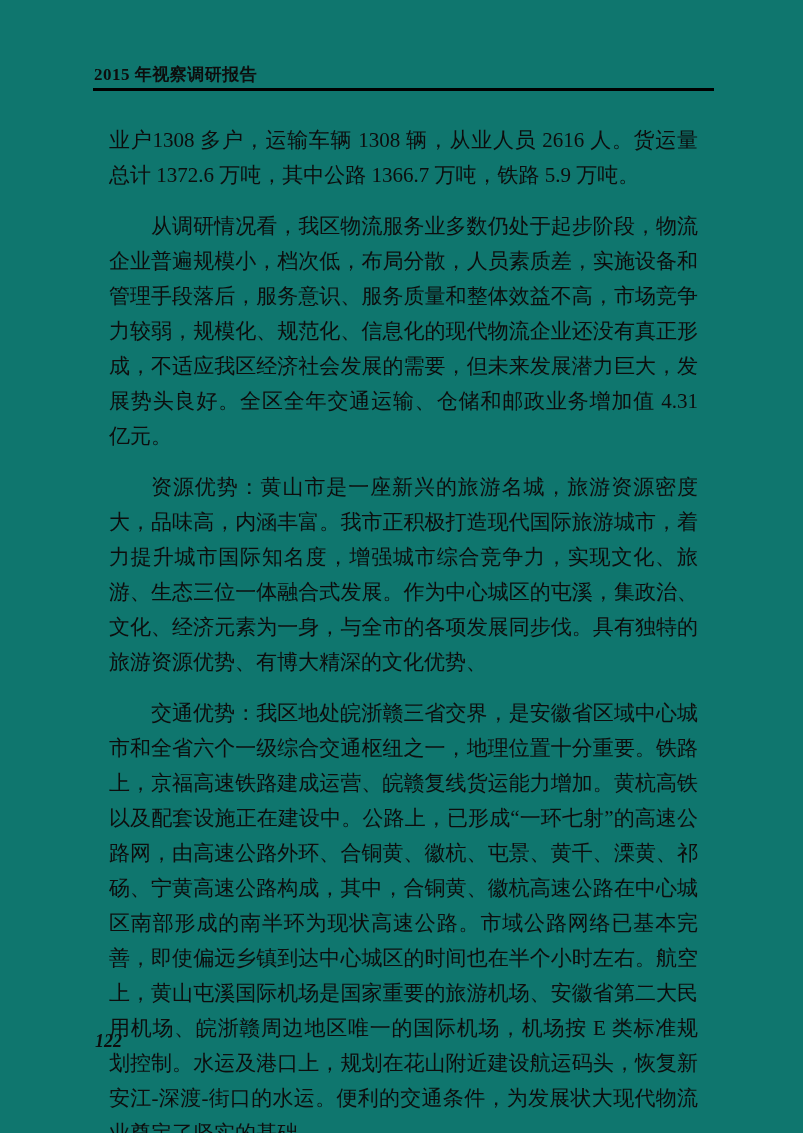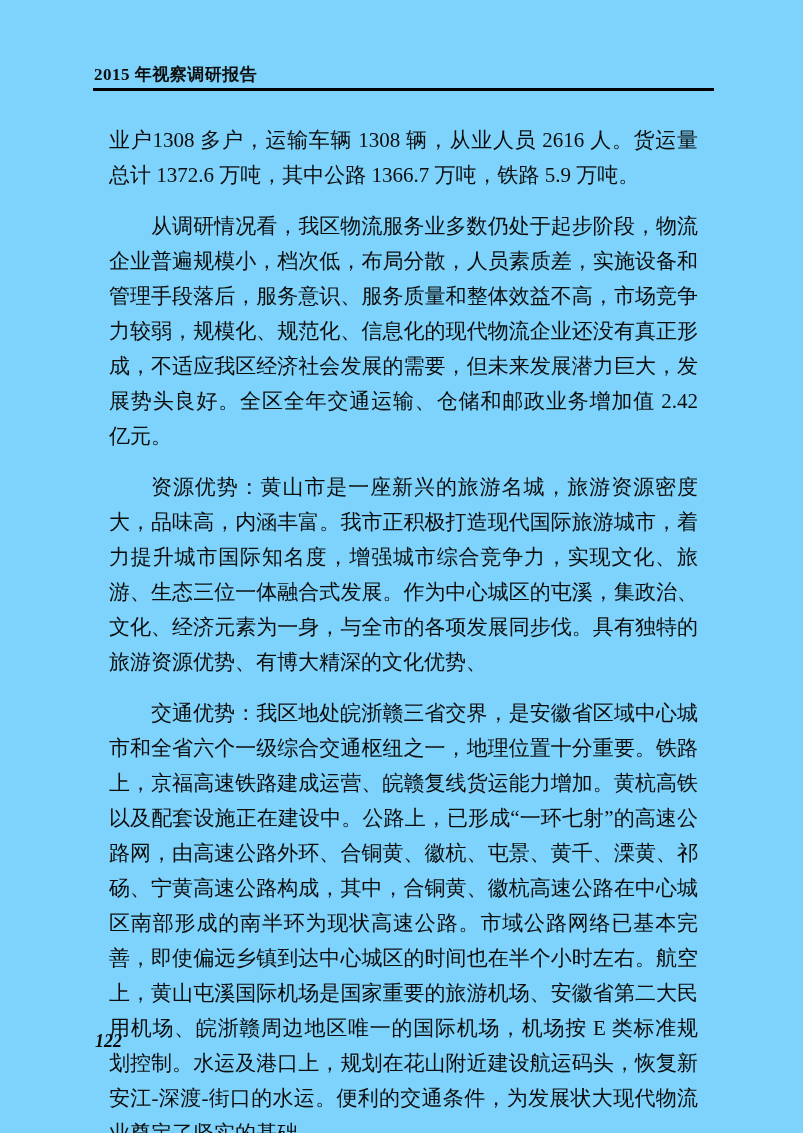--- a/index.html
+++ b/index.html
@@ -4,21 +4,21 @@
 <style>
   html, body {
     margin: 0;
     padding: 0;
     background: #ffffff;
   }
   .page {
     position: relative;
     width: 803px;
     height: 1133px;
-    background: #7dd3fc;
+    background: #0f766e;
     overflow: hidden;
     font-family: "Liberation Serif", "DejaVu Serif", serif;
     color: #0d0d0d;
   }
   .running-header {
     position: absolute;
     left: 94px;
     top: 63px;
     width: 620px;
     font-size: 17px;
@@ -71,20 +71,20 @@
 <body>
 
 <div class="page">
 
   <div class="running-header">2015 年视察调研报告</div>
 
   <div class="header-rule"></div>
 
   <div class="content">
     <p class="para-continuation">业户1308 多户，运输车辆 1308 辆，从业人员 2616 人。货运量总计 1372.6 万吨，其中公路 1366.7 万吨，铁路 5.9 万吨。</p>
-    <p class="para-indent">从调研情况看，我区物流服务业多数仍处于起步阶段，物流企业普遍规模小，档次低，布局分散，人员素质差，实施设备和管理手段落后，服务意识、服务质量和整体效益不高，市场竞争力较弱，规模化、规范化、信息化的现代物流企业还没有真正形成，不适应我区经济社会发展的需要，但未来发展潜力巨大，发展势头良好。全区全年交通运输、仓储和邮政业务增加值 2.42 亿元。</p>
+    <p class="para-indent">从调研情况看，我区物流服务业多数仍处于起步阶段，物流企业普遍规模小，档次低，布局分散，人员素质差，实施设备和管理手段落后，服务意识、服务质量和整体效益不高，市场竞争力较弱，规模化、规范化、信息化的现代物流企业还没有真正形成，不适应我区经济社会发展的需要，但未来发展潜力巨大，发展势头良好。全区全年交通运输、仓储和邮政业务增加值 4.31 亿元。</p>
     <p class="para-indent para-last">资源优势：黄山市是一座新兴的旅游名城，旅游资源密度大，品味高，内涵丰富。我市正积极打造现代国际旅游城市，着力提升城市国际知名度，增强城市综合竞争力，实现文化、旅游、生态三位一体融合式发展。作为中心城区的屯溪，集政治、文化、经济元素为一身，与全市的各项发展同步伐。具有独特的旅游资源优势、有博大精深的文化优势、</p>
     <p class="para-indent">交通优势：我区地处皖浙赣三省交界，是安徽省区域中心城市和全省六个一级综合交通枢纽之一，地理位置十分重要。铁路上，京福高速铁路建成运营、皖赣复线货运能力增加。黄杭高铁以及配套设施正在建设中。公路上，已形成“一环七射”的高速公路网，由高速公路外环、合铜黄、徽杭、屯景、黄千、溧黄、祁砀、宁黄高速公路构成，其中，合铜黄、徽杭高速公路在中心城区南部形成的南半环为现状高速公路。市域公路网络已基本完善，即使偏远乡镇到达中心城区的时间也在半个小时左右。航空上，黄山屯溪国际机场是国家重要的旅游机场、安徽省第二大民用机场、皖浙赣周边地区唯一的国际机场，机场按 E 类标准规划控制。水运及港口上，规划在花山附近建设航运码头，恢复新安江-深渡-街口的水运。便利的交通条件，为发展状大现代物流业奠定了坚实的基础。</p>
   </div>
 
   <div class="page-number">122</div>
 
 </div>
 
 </body></html>

